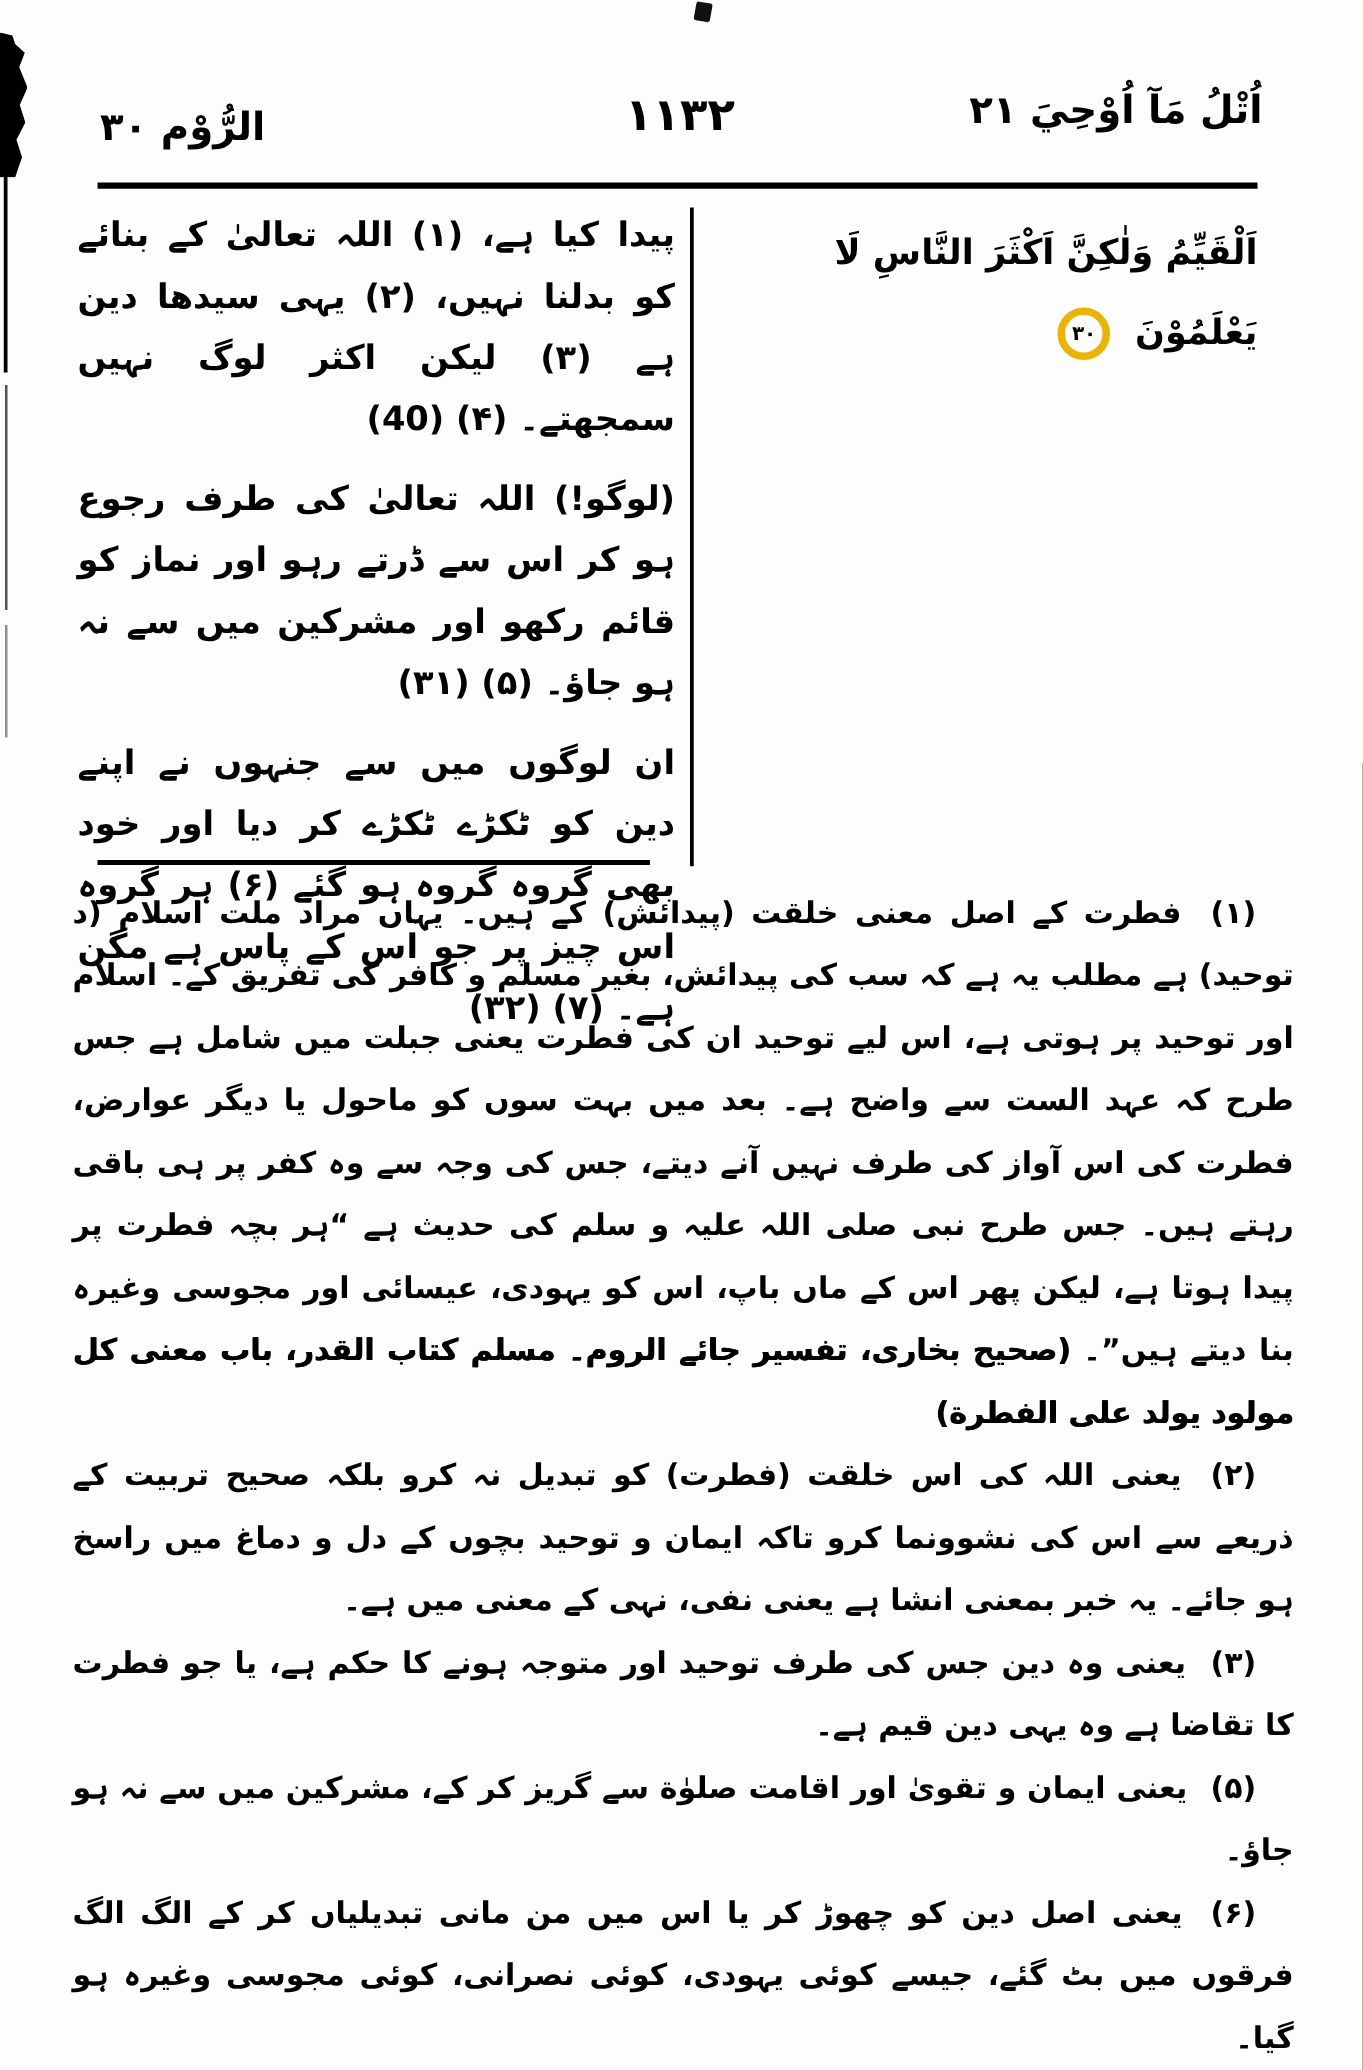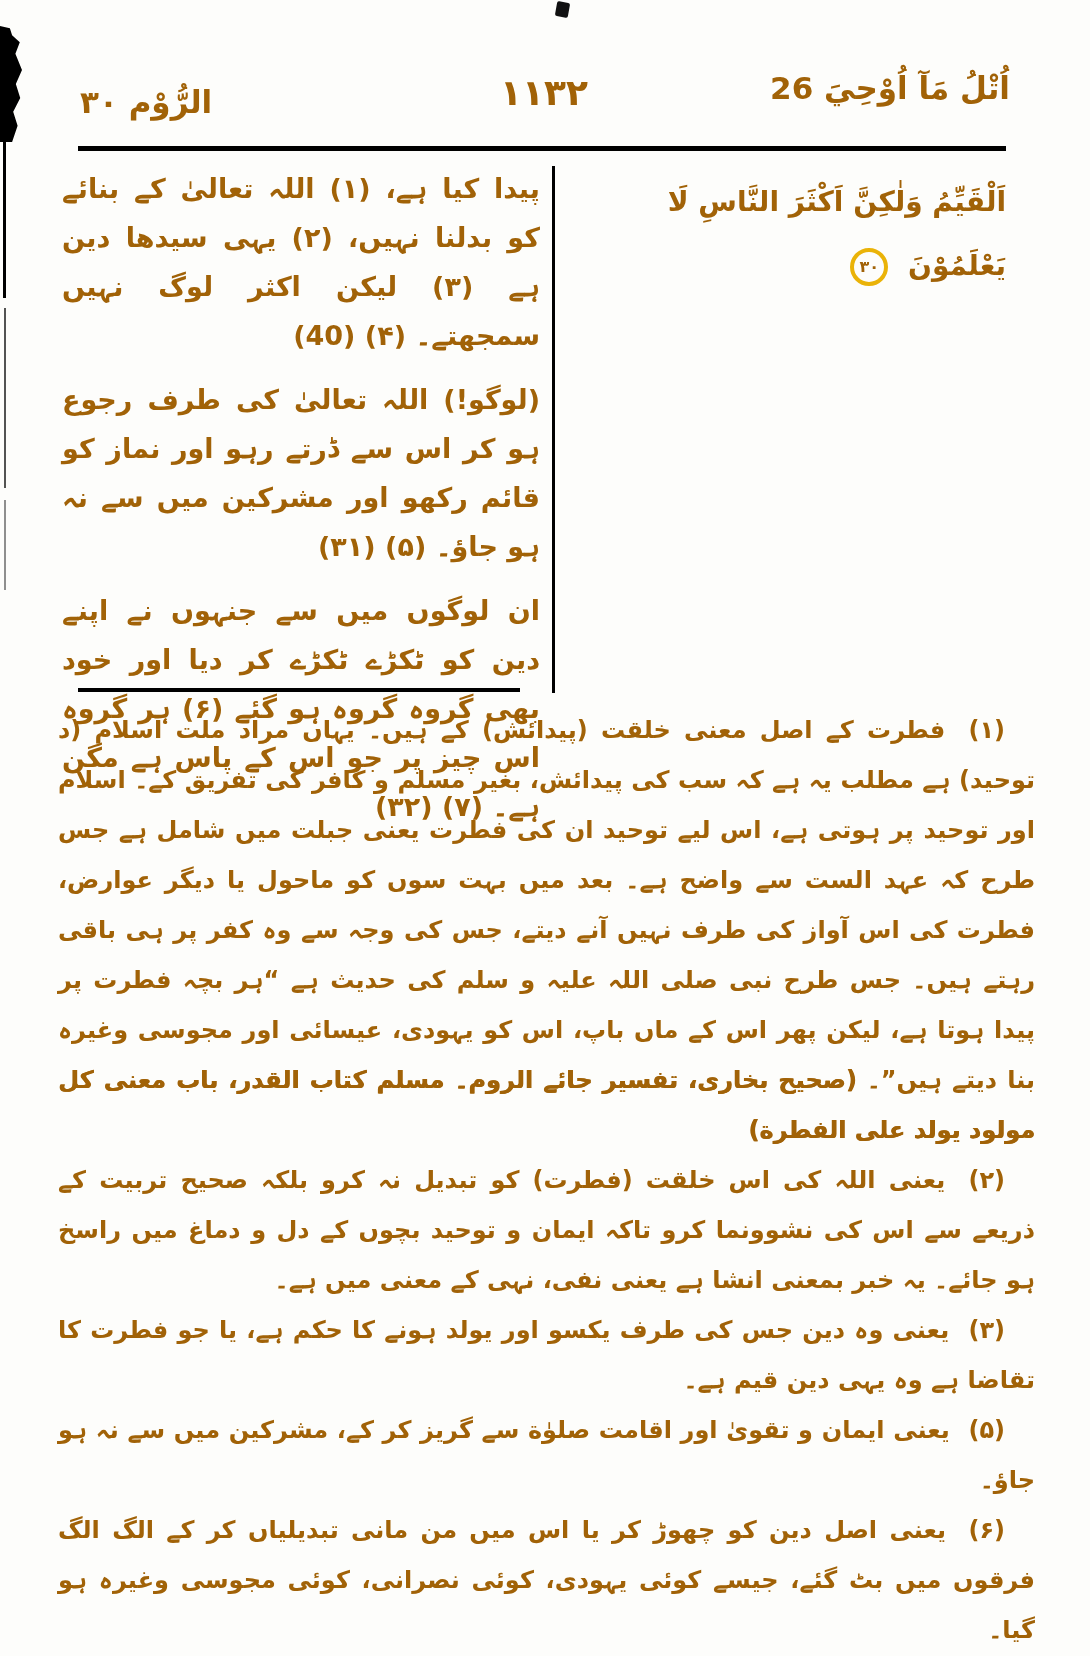--- a/index.html
+++ b/index.html
@@ -1,18 +1,18 @@
 <!DOCTYPE html>
 <html><head>
 <meta charset="utf-8">
 <style>
   html,body { margin:0; padding:0; background:#777; }
   .page {
     position:relative; width:1090px; height:1656px; margin:0 auto;
-    background:#fdfdfb; color:#a16207; overflow:hidden;
+    background:#fdfdfb; color:#000000; overflow:hidden;
     font-family:"DejaVu Sans", sans-serif;
   }
   
   .blob {
     position:absolute; left:0; top:26px; width:22px; height:116px; background:#000;
     clip-path:polygon(0 0, 45% 2%, 55% 8%, 90% 14%, 70% 24%, 100% 38%, 72% 50%, 92% 62%, 60% 74%, 80% 86%, 55% 100%, 0 100%);
   }
   .edge-line-1 { position:absolute; left:3px; top:138px; width:3px; height:160px; background:#000; }
   .edge-line-2 { position:absolute; left:4px; top:308px; width:2px; height:180px; background:#1a1a1a; opacity:.75; }
   .edge-line-3 { position:absolute; left:4px; top:500px; width:2px; height:90px; background:#222; opacity:.5; }
@@ -26,21 +26,21 @@
   .header-rule { position:absolute; top:146px; left:78px; width:928px; height:5px; background:#000; }
 
   
   .arabic-col {
     position:absolute; top:170px; right:84px; width:428px;
     direction:rtl; text-align:right; font-weight:bold;
     font-size:28px; line-height:64px;
   }
   .verse { margin-bottom:42px; }
   .ayah-num {
-    display:inline-block; width:30px; height:30px; border:4px solid #eab308; border-radius:50%;
+    display:inline-block; width:30px; height:30px; border:6px solid #eab308; border-radius:50%;
     text-align:center; line-height:29px; font-size:16px; margin:0 10px; vertical-align:middle;
   }
 
   .col-divider { position:absolute; top:166px; left:552px; width:3px; height:527px; background:#000; }
 
   
   .urdu-col {
     position:absolute; top:164px; left:62px; width:478px;
     direction:rtl; text-align:justify; font-weight:bold;
     font-size:27px; line-height:49px;
@@ -65,21 +65,21 @@
 
   <div class="blob"></div>
   <div class="edge-line-1"></div>
   <div class="edge-line-2"></div>
   <div class="edge-line-3"></div>
   <div class="top-speck"></div>
 
   <div class="header">
     <span class="h-left">الرُّوْم ۳۰</span>
     <span class="h-center">۱۱۳۲</span>
-    <span class="h-right">اُتْلُ مَآ اُوْحِيَ 26</span>
+    <span class="h-right">اُتْلُ مَآ اُوْحِيَ ۲۱</span>
   </div>
   <div class="header-rule"></div>
 
   <div class="arabic-col">
     <div class="verse">
       <span>اَلْقَيِّمُ وَلٰكِنَّ اَكْثَرَ النَّاسِ لَا يَعْلَمُوْنَ</span>
       <span class="ayah-num">۳۰</span>
     </div>
   </div>
 
@@ -98,21 +98,21 @@
       <span class="fn-marker">(۱)</span>
       <span>فطرت کے اصل معنی خلقت (پیدائش) کے ہیں۔ یہاں مراد ملت اسلام (د توحید) ہے مطلب یہ ہے کہ سب کی پیدائش، بغیر مسلم و کافر کی تفریق کے۔ اسلام اور توحید پر ہوتی ہے، اس لیے توحید ان کی فطرت یعنی جبلت میں شامل ہے جس طرح کہ عہد الست سے واضح ہے۔ بعد میں بہت سوں کو ماحول یا دیگر عوارض، فطرت کی اس آواز کی طرف نہیں آنے دیتے، جس کی وجہ سے وہ کفر پر ہی باقی رہتے ہیں۔ جس طرح نبی صلی اللہ علیہ و سلم کی حدیث ہے “ہر بچہ فطرت پر پیدا ہوتا ہے، لیکن پھر اس کے ماں باپ، اس کو یہودی، عیسائی اور مجوسی وغیرہ بنا دیتے ہیں”۔</span>
       <span class="fn-source">(صحیح بخاری، تفسیر جائے الروم۔ مسلم کتاب القدر، باب معنی کل مولود یولد علی الفطرة)</span>
     </p>
     <p>
       <span class="fn-marker">(۲)</span>
       <span>یعنی اللہ کی اس خلقت (فطرت) کو تبدیل نہ کرو بلکہ صحیح تربیت کے ذریعے سے اس کی نشوونما کرو تاکہ ایمان و توحید بچوں کے دل و دماغ میں راسخ ہو جائے۔ یہ خبر بمعنی انشا ہے یعنی نفی، نہی کے معنی میں ہے۔</span>
     </p>
     <p>
       <span class="fn-marker">(۳)</span>
-      <span>یعنی وہ دین جس کی طرف یکسو اور یولد ہونے کا حکم ہے، یا جو فطرت کا تقاضا ہے وہ یہی دین قیم ہے۔</span>
+      <span>یعنی وہ دین جس کی طرف توحید اور متوجہ ہونے کا حکم ہے، یا جو فطرت کا تقاضا ہے وہ یہی دین قیم ہے۔</span>
     </p>
     <p>
       <span class="fn-marker">(۵)</span>
       <span>یعنی ایمان و تقویٰ اور اقامت صلوٰة سے گریز کر کے، مشرکین میں سے نہ ہو جاؤ۔</span>
     </p>
     <p>
       <span class="fn-marker">(۶)</span>
       <span>یعنی اصل دین کو چھوڑ کر یا اس میں من مانی تبدیلیاں کر کے الگ الگ فرقوں میں بٹ گئے، جیسے کوئی یہودی، کوئی نصرانی، کوئی مجوسی وغیرہ ہو گیا۔</span>
     </p>
 

